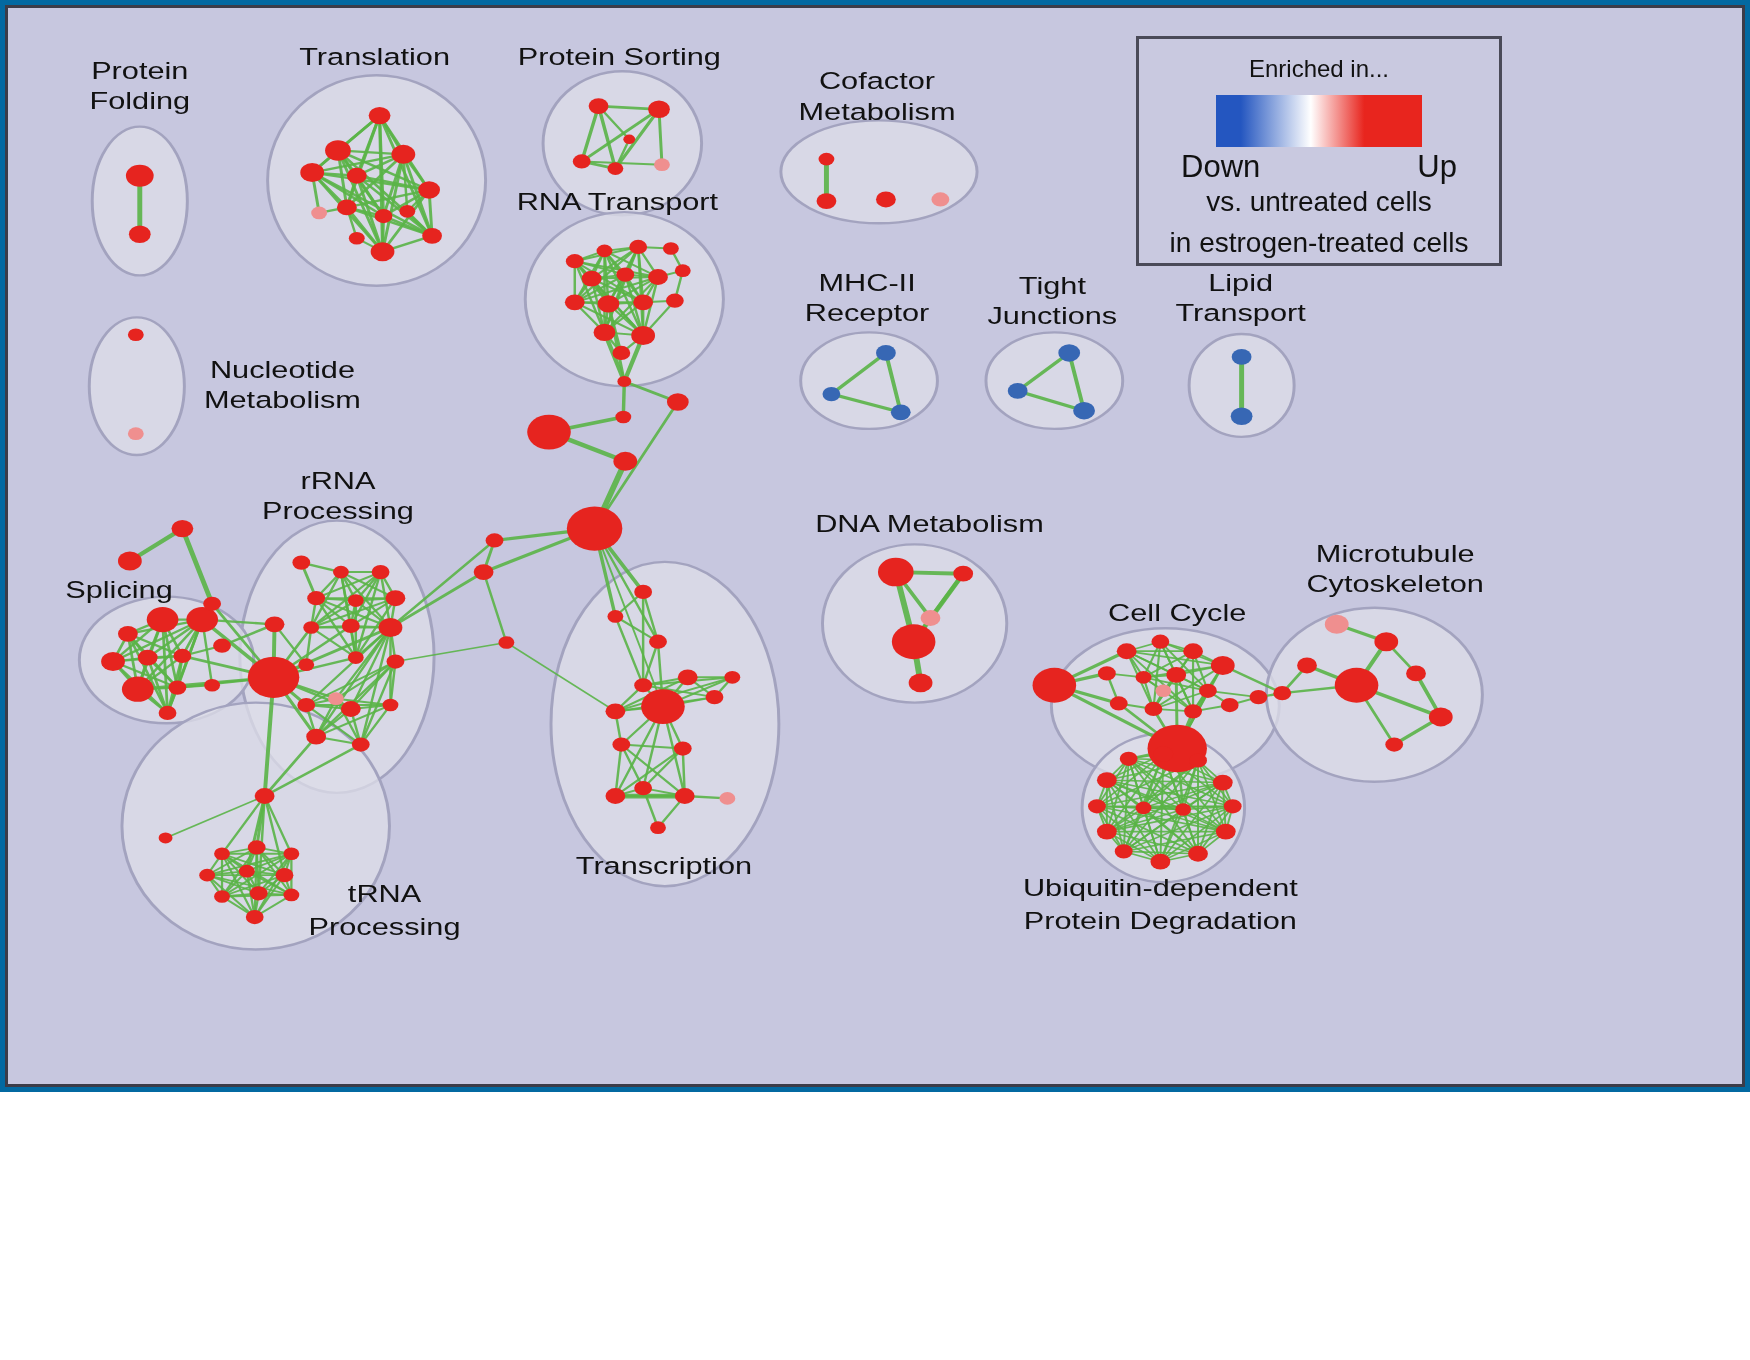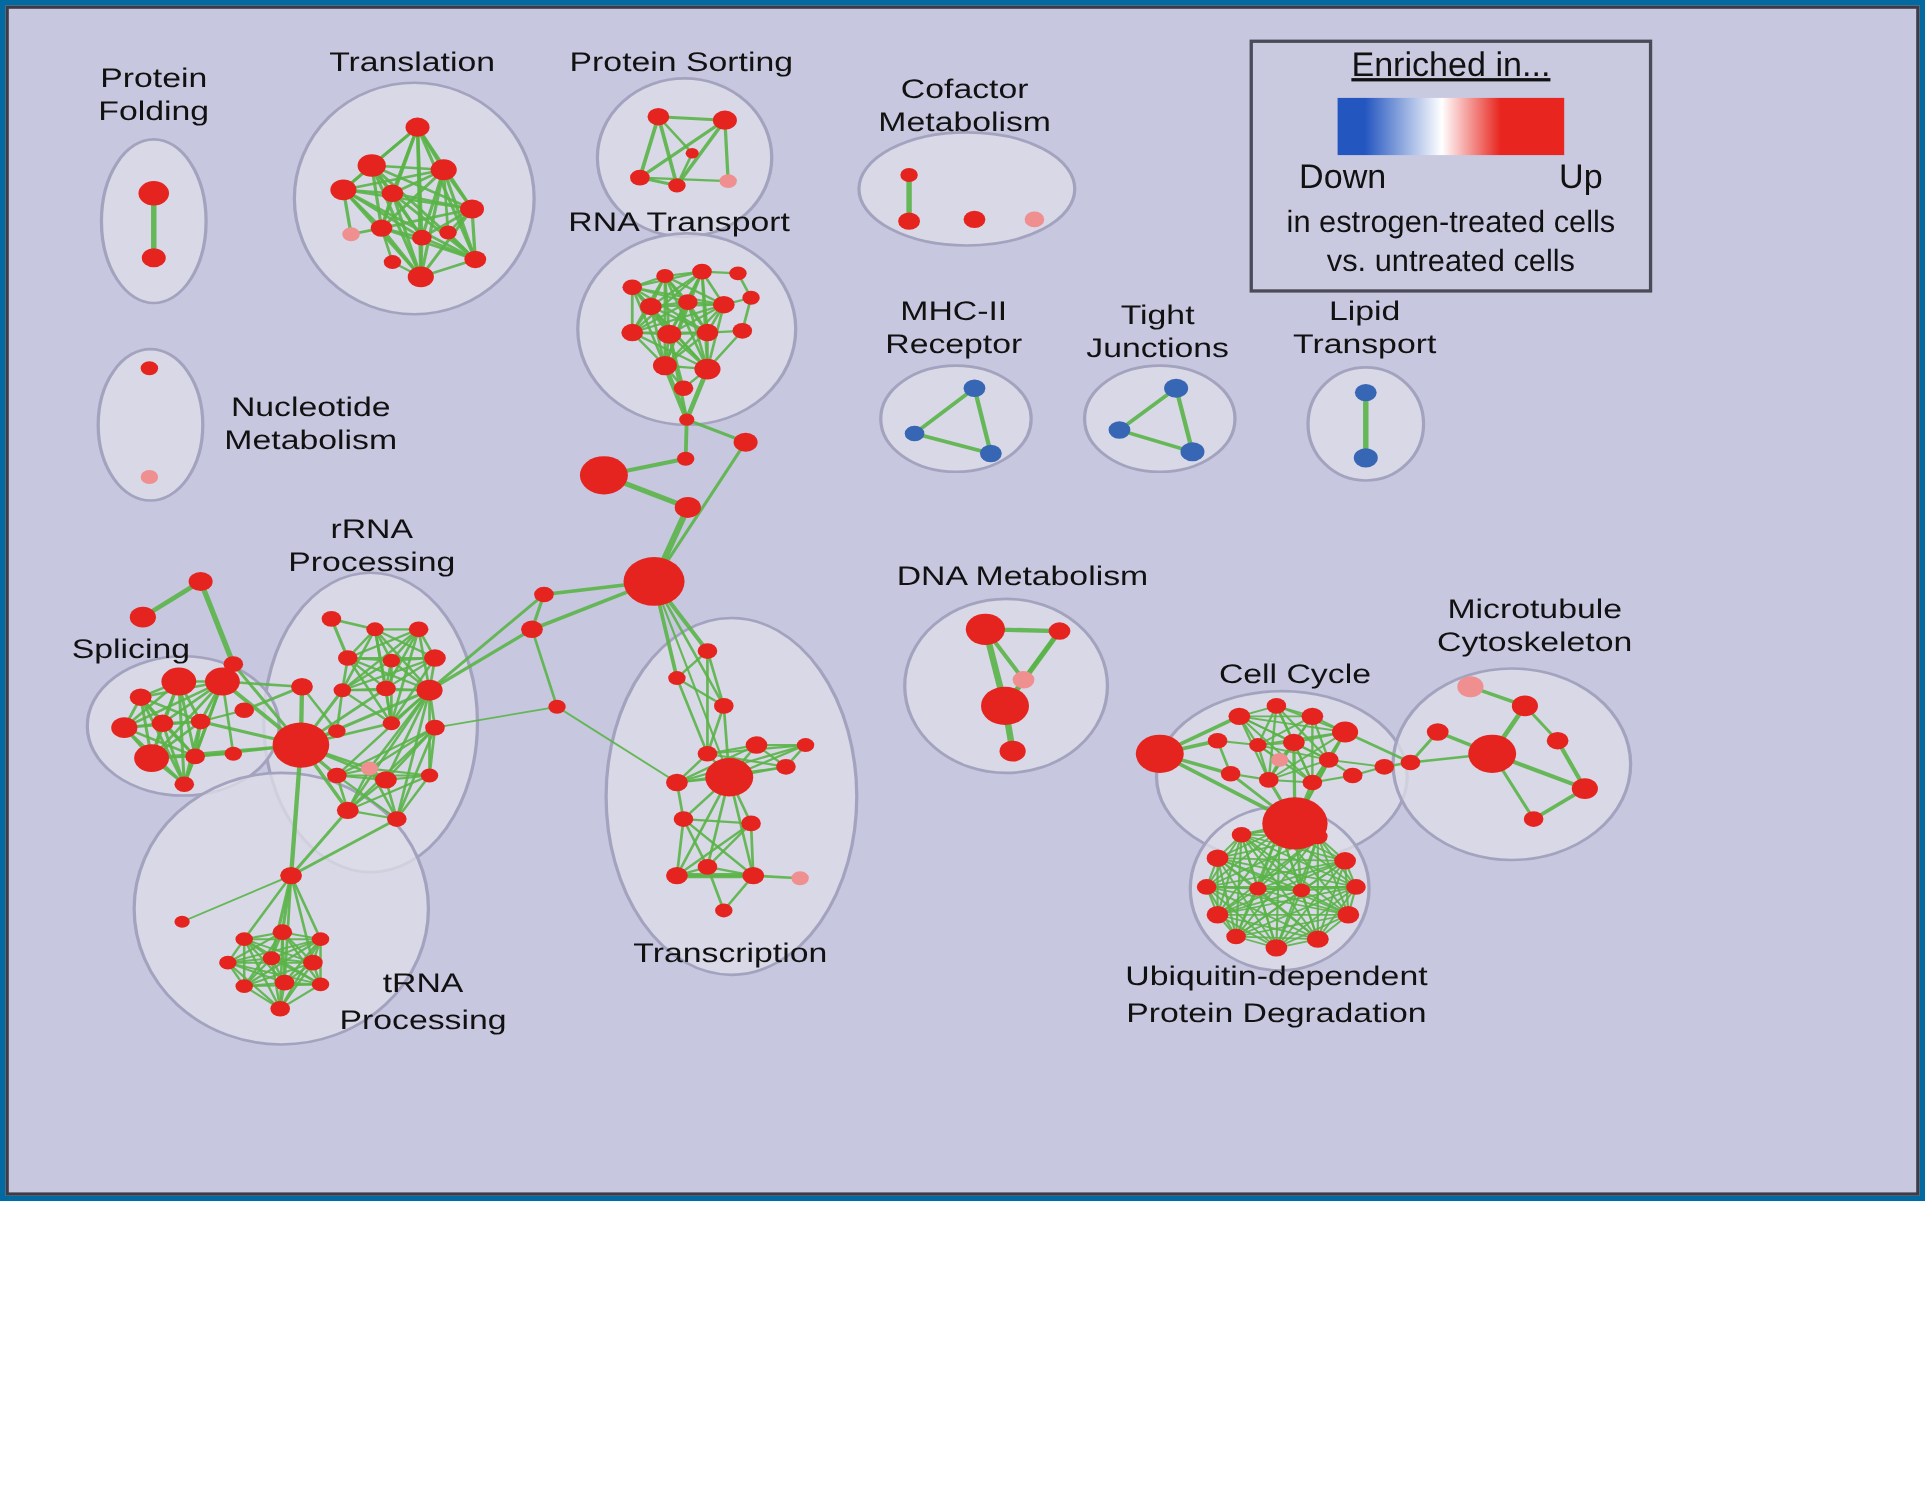--- a/index.html
+++ b/index.html
@@ -11,21 +11,21 @@
     position:absolute; left:5px; top:5px; right:5px; bottom:5px;
     border:3px solid #3c3c48; background:#c7c7df; overflow:hidden;
   }
   #network-svg { position:absolute; left:0; top:0; width:100%; height:100%;
     font-family:"Liberation Sans", sans-serif; }
   .legend {
     position:absolute; left:1128px; top:28px; width:366px; height:230px;
     border:3px solid #4a4a58; background:#c9c9e0; box-sizing:border-box;
     text-align:center; color:#111;
   }
-  .legend-title { margin-top:2px; font-size:31px;text-decoration:underline; }
+  .legend-title { margin-top:16px; font-size:24px; }
   .legend-bar { margin:12px auto 2px auto; width:206px; height:52px; }
   .legend-ends {
     display:flex; justify-content:space-between; padding:0 42px;
     font-size:31px; margin-top:2px;align-items:flex-end;
   }
   .legend-caption { font-size:28px; line-height:1.24; }
   .legend-caption.first { margin-top:6px; }
 </style>
 </head>
 <body>
@@ -794,17 +794,17 @@
         <text x="1163" y="1164" text-anchor="middle" font-size="31" fill="#111111">Protein Degradation</text>
       </svg>
 
     <div class="legend">
       <div class="legend-title">Enriched in...</div>
       <div class="legend-bar" style="background: linear-gradient(to right, rgb(36, 86, 192) 0%, rgb(36, 86, 192) 12%, rgb(255, 255, 255) 46%, rgb(232, 37, 30) 72%, rgb(232, 37, 30) 100%);"></div>
       <div class="legend-ends">
         <span>Down</span>
         <span>Up</span>
       </div>
+      <div class="legend-caption">vs. untreated cells</div>
       <div class="legend-caption first">in estrogen-treated cells</div>
-      <div class="legend-caption">vs. untreated cells</div>
     </div>
   </div>
 </div>
 
 </body></html>

